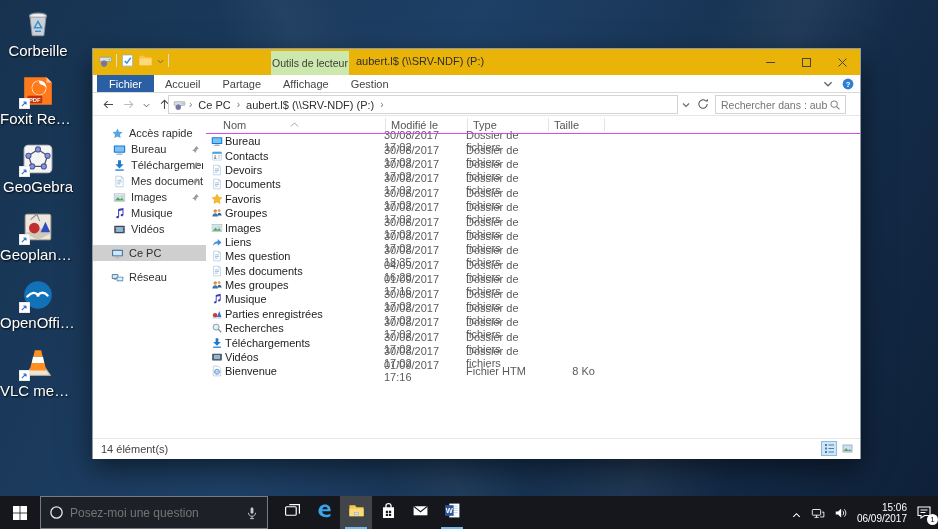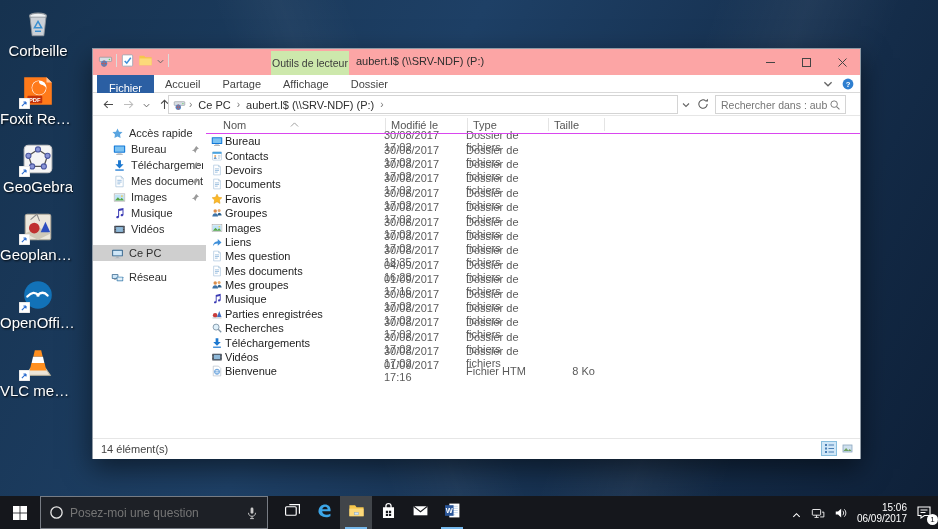--- a/index.html
+++ b/index.html
@@ -18,35 +18,35 @@
   .desk-icon .art { position:relative; width:34px; height:34px; }
   .desk-icon .art svg { width:100%; height:100%; display:block; }
   .desk-icon .sc { position:absolute; left:-2px; bottom:-1px; width:11px; height:11px; }
   .desk-icon .lbl { margin-top:2px; font-size:15px; color:#fff; text-align:center; max-width:76px;
                     white-space:nowrap; overflow:hidden; text-overflow:ellipsis;
                     text-shadow:1px 1px 2px rgba(0,0,0,.9); }
 
   
   .window { position:absolute; left:92px; top:48px; width:769px; height:411px; background:#fff;
             border:1px solid #8f9aa5; box-shadow:0 10px 26px rgba(0,0,0,.5); font-size:11px; color:#222; }
-  .titlebar { position:relative; height:26px; background:#fca5a5; }
+  .titlebar { position:relative; height:26px; background:#eab308; }
   .qat { position:absolute; left:5px; top:4px; display:flex; align-items:center; gap:3px; }
   .qat .ic { width:15px; height:15px; cursor:pointer; }
   .qat .sep { width:1px; height:13px; background:#dcdcdc; }
   .qat .caret { width:9px; height:9px; cursor:pointer; }
   .ctx-label { position:absolute; left:178px; top:2px; width:78px; height:24px; background:#cde8ac;
                display:flex; align-items:center; justify-content:center; font-size:10.5px; color:#3c3c3c; cursor:default; }
   .win-title { position:absolute; left:263px; top:6px; font-size:11px; color:#2e2e2e; white-space:nowrap; }
   .winbtns { position:absolute; right:0; top:0; display:flex; }
   .winbtn { width:36px; height:26px; display:flex; align-items:center; justify-content:center; cursor:pointer; }
   .winbtn svg { width:11px; height:11px; }
 
   .tabstrip { position:relative; height:18px; background:#fff; border-bottom:1px solid #d9d9d9; display:flex; align-items:stretch; }
   .tab { padding:0 11px; display:flex; align-items:center; font-size:11px; color:#444; cursor:pointer; }
-  .tab.file { background:#2b5fa3; color:#fff; margin-left:4px; padding:13px 12px; }
+  .tab.file { background:#2b5fa3; color:#fff; margin-left:4px; padding:4px 12px; }
   .tab.ctx { color:#444; }
   .tabstrip-right { position:absolute; right:6px; top:0; height:18px; display:flex; align-items:center; gap:8px; }
   .tabstrip-right .ic { width:12px; height:12px; cursor:pointer; }
 
   .addrbar { position:relative; height:23px; background:#fff; border-bottom:1px solid #e6e6e6;
              display:flex; align-items:center; }
   .navarrows { display:flex; align-items:center; gap:7px; padding-left:9px; }
   .navarrows .ic { width:13px; height:13px; cursor:pointer; }
   .navarrows .ic.small { width:9px; height:9px; }
   .addrbox { position:absolute; left:75px; top:2px; width:510px; height:19px; border:1px solid #d4d4d4;
@@ -265,21 +265,21 @@
         </div>
     </div>
   </div>
 
   <div class="tabstrip">
     <div id="ribbon-tabs" style="display:flex">
         <div class="tab file">Fichier</div>
         <div class="tab">Accueil</div>
         <div class="tab">Partage</div>
         <div class="tab">Affichage</div>
-        <div class="tab ctx">Dossier</div>
+        <div class="tab ctx">Gestion</div>
       </div>
     <div class="tabstrip-right">
       <span class="ic"><svg viewBox="0 0 10 10">
             <path d="M2 3.5l3 3 3-3" fill="none" stroke="#666" stroke-width="1.1"></path>
           </svg></span>
       <span class="ic"><svg viewBox="0 0 14 14">
             <circle cx="7" cy="7" r="6.3" fill="#2f7fd0"></circle>
             <text x="7" y="10.2" font-size="9" fill="#fff" text-anchor="middle" font-family="Liberation Sans,sans-serif" font-weight="bold">?</text>
           </svg></span>
     </div>

